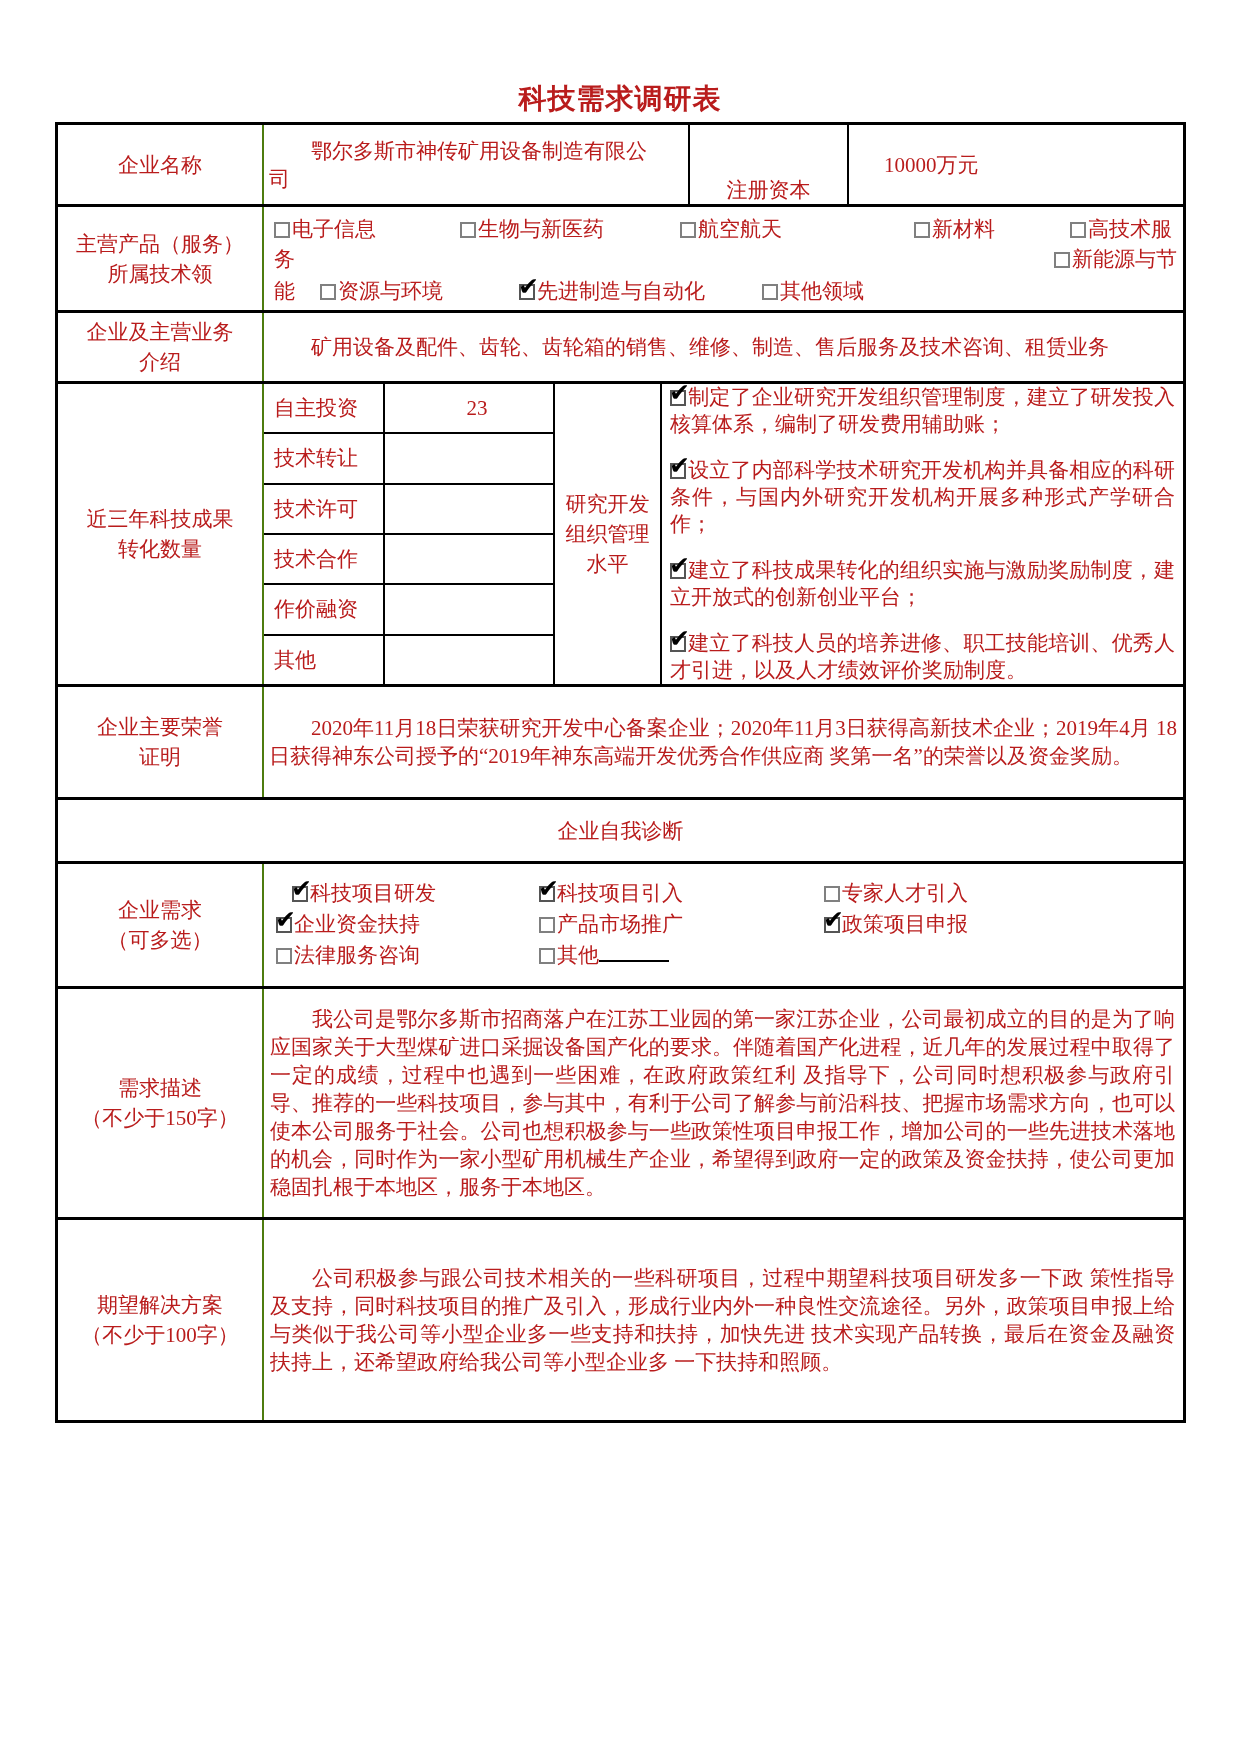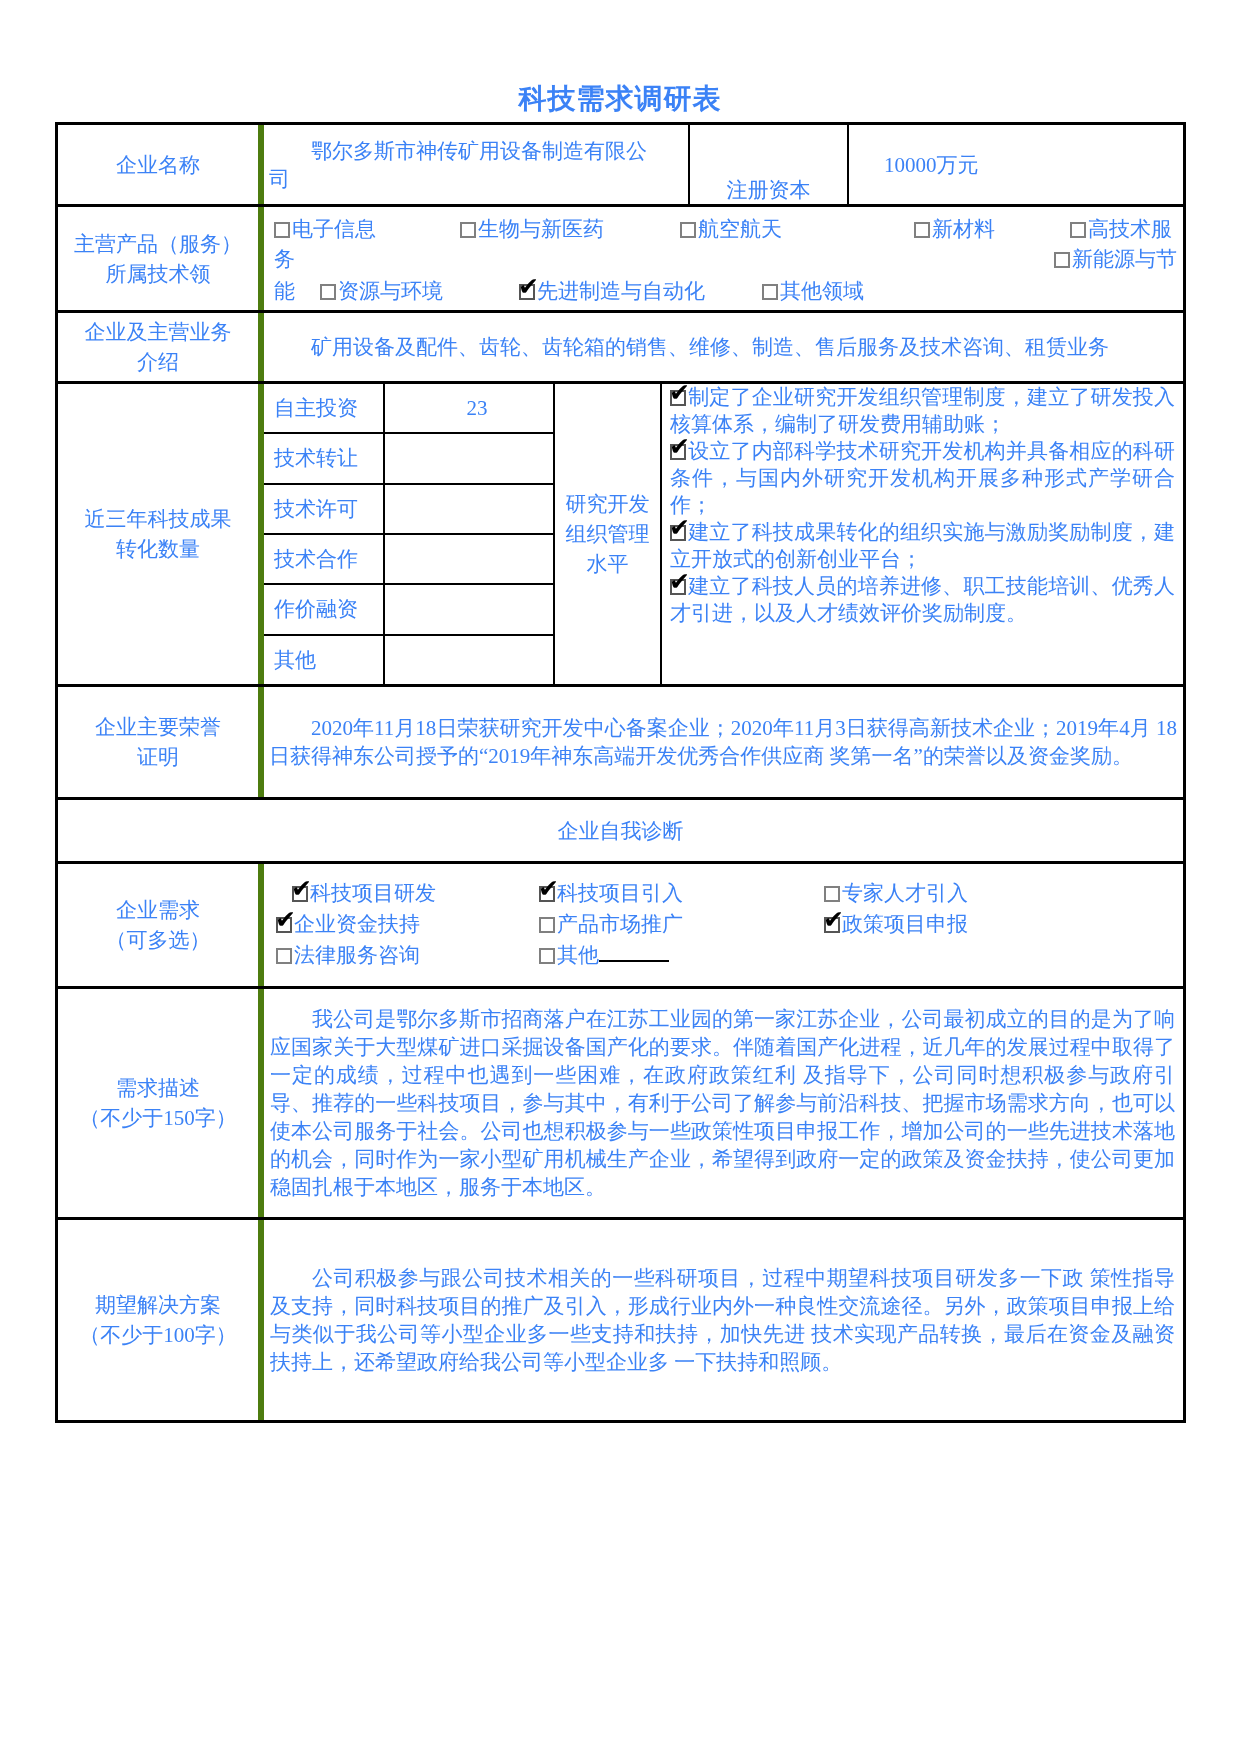--- a/index.html
+++ b/index.html
@@ -1,25 +1,25 @@
 <!DOCTYPE html>
 <html><head>
 <meta charset="utf-8">
 <style>
   html,body{margin:0;padding:0;background:#fff;}
   .page{position:relative;width:1240px;height:1753px;background:#ffffff;
-        font-family:"Liberation Serif","DejaVu Serif",serif;color:#3b82f6;overflow:hidden;}
+        font-family:"Liberation Serif","DejaVu Serif",serif;color:#b91c1c;overflow:hidden;}
   .doc-title{position:absolute;top:80px;left:0;width:100%;text-align:center;
              font-size:28px;font-weight:bold;letter-spacing:1px;}
   .form-table{position:absolute;left:55px;top:122px;width:1131px;height:1301px;
               border:3px solid #000;box-sizing:border-box;display:flex;flex-direction:column;
               font-size:21px;line-height:28px;}
   .trow{display:flex;border-bottom:3px solid #000;box-sizing:border-box;}
   .trow:last-child{border-bottom:none;flex:1;}
-  .hcell{width:206px;border-right:6px solid #4d7c0f;box-sizing:border-box;
+  .hcell{width:206px;border-right:2px solid #4d7c0f;box-sizing:border-box;
          display:flex;flex-direction:column;justify-content:center;align-items:center;text-align:center;}
   .hcell div{line-height:30px;}
   .cell{box-sizing:border-box;}
   .vcenter{display:flex;flex-direction:column;justify-content:center;}
   
   .cbitem{white-space:nowrap;}
   .cb{display:inline-block;width:16px;height:16px;border:2px solid #808080;
       box-sizing:border-box;vertical-align:-2px;margin-right:2px;position:relative;background:#fff;}
   .cb.checked{border-color:#555;}
   .cb.checked::after{content:"✔";position:absolute;left:-3px;top:-13px;font-size:25px;
@@ -43,21 +43,21 @@
   .r4{height:303px;}
   .sub-col{width:291px;border-right:2px solid #000;display:flex;flex-direction:column;box-sizing:border-box;}
   .sub-row{flex:1;display:flex;border-bottom:2px solid #000;box-sizing:border-box;gap:16px;}
   .sub-row:last-child{border-bottom:none;}
   .sub-label{width:121px;border-right:2px solid #000;box-sizing:border-box;
              display:flex;align-items:center;padding-left:10px;}
   .sub-value{flex:1;display:flex;align-items:center;justify-content:center;}
   .rd-col{width:107px;border-right:2px solid #000;display:flex;flex-direction:column;
           justify-content:center;align-items:center;text-align:center;box-sizing:border-box;}
   .rd-col div{line-height:30px;}
-  .rd-text{flex:1;padding:0 8px;display:flex;flex-direction:column;justify-content:flex-start;line-height:27px;}
+  .rd-text{flex:1;padding:0 8px;display:flex;flex-direction:column;justify-content:space-between;line-height:27px;}
   .rd-item{text-align:justify;}
   
   .r5{height:113px;}
   .r5-content{flex:1;padding:0 6px 0 5px;}
   
   .r6{height:64px;display:flex;align-items:center;justify-content:center;text-align:center;}
   
   .r7{height:125px;}
   .r7-content{flex:1;display:flex;flex-direction:column;justify-content:center;}
   .need-line{position:relative;height:31px;}

